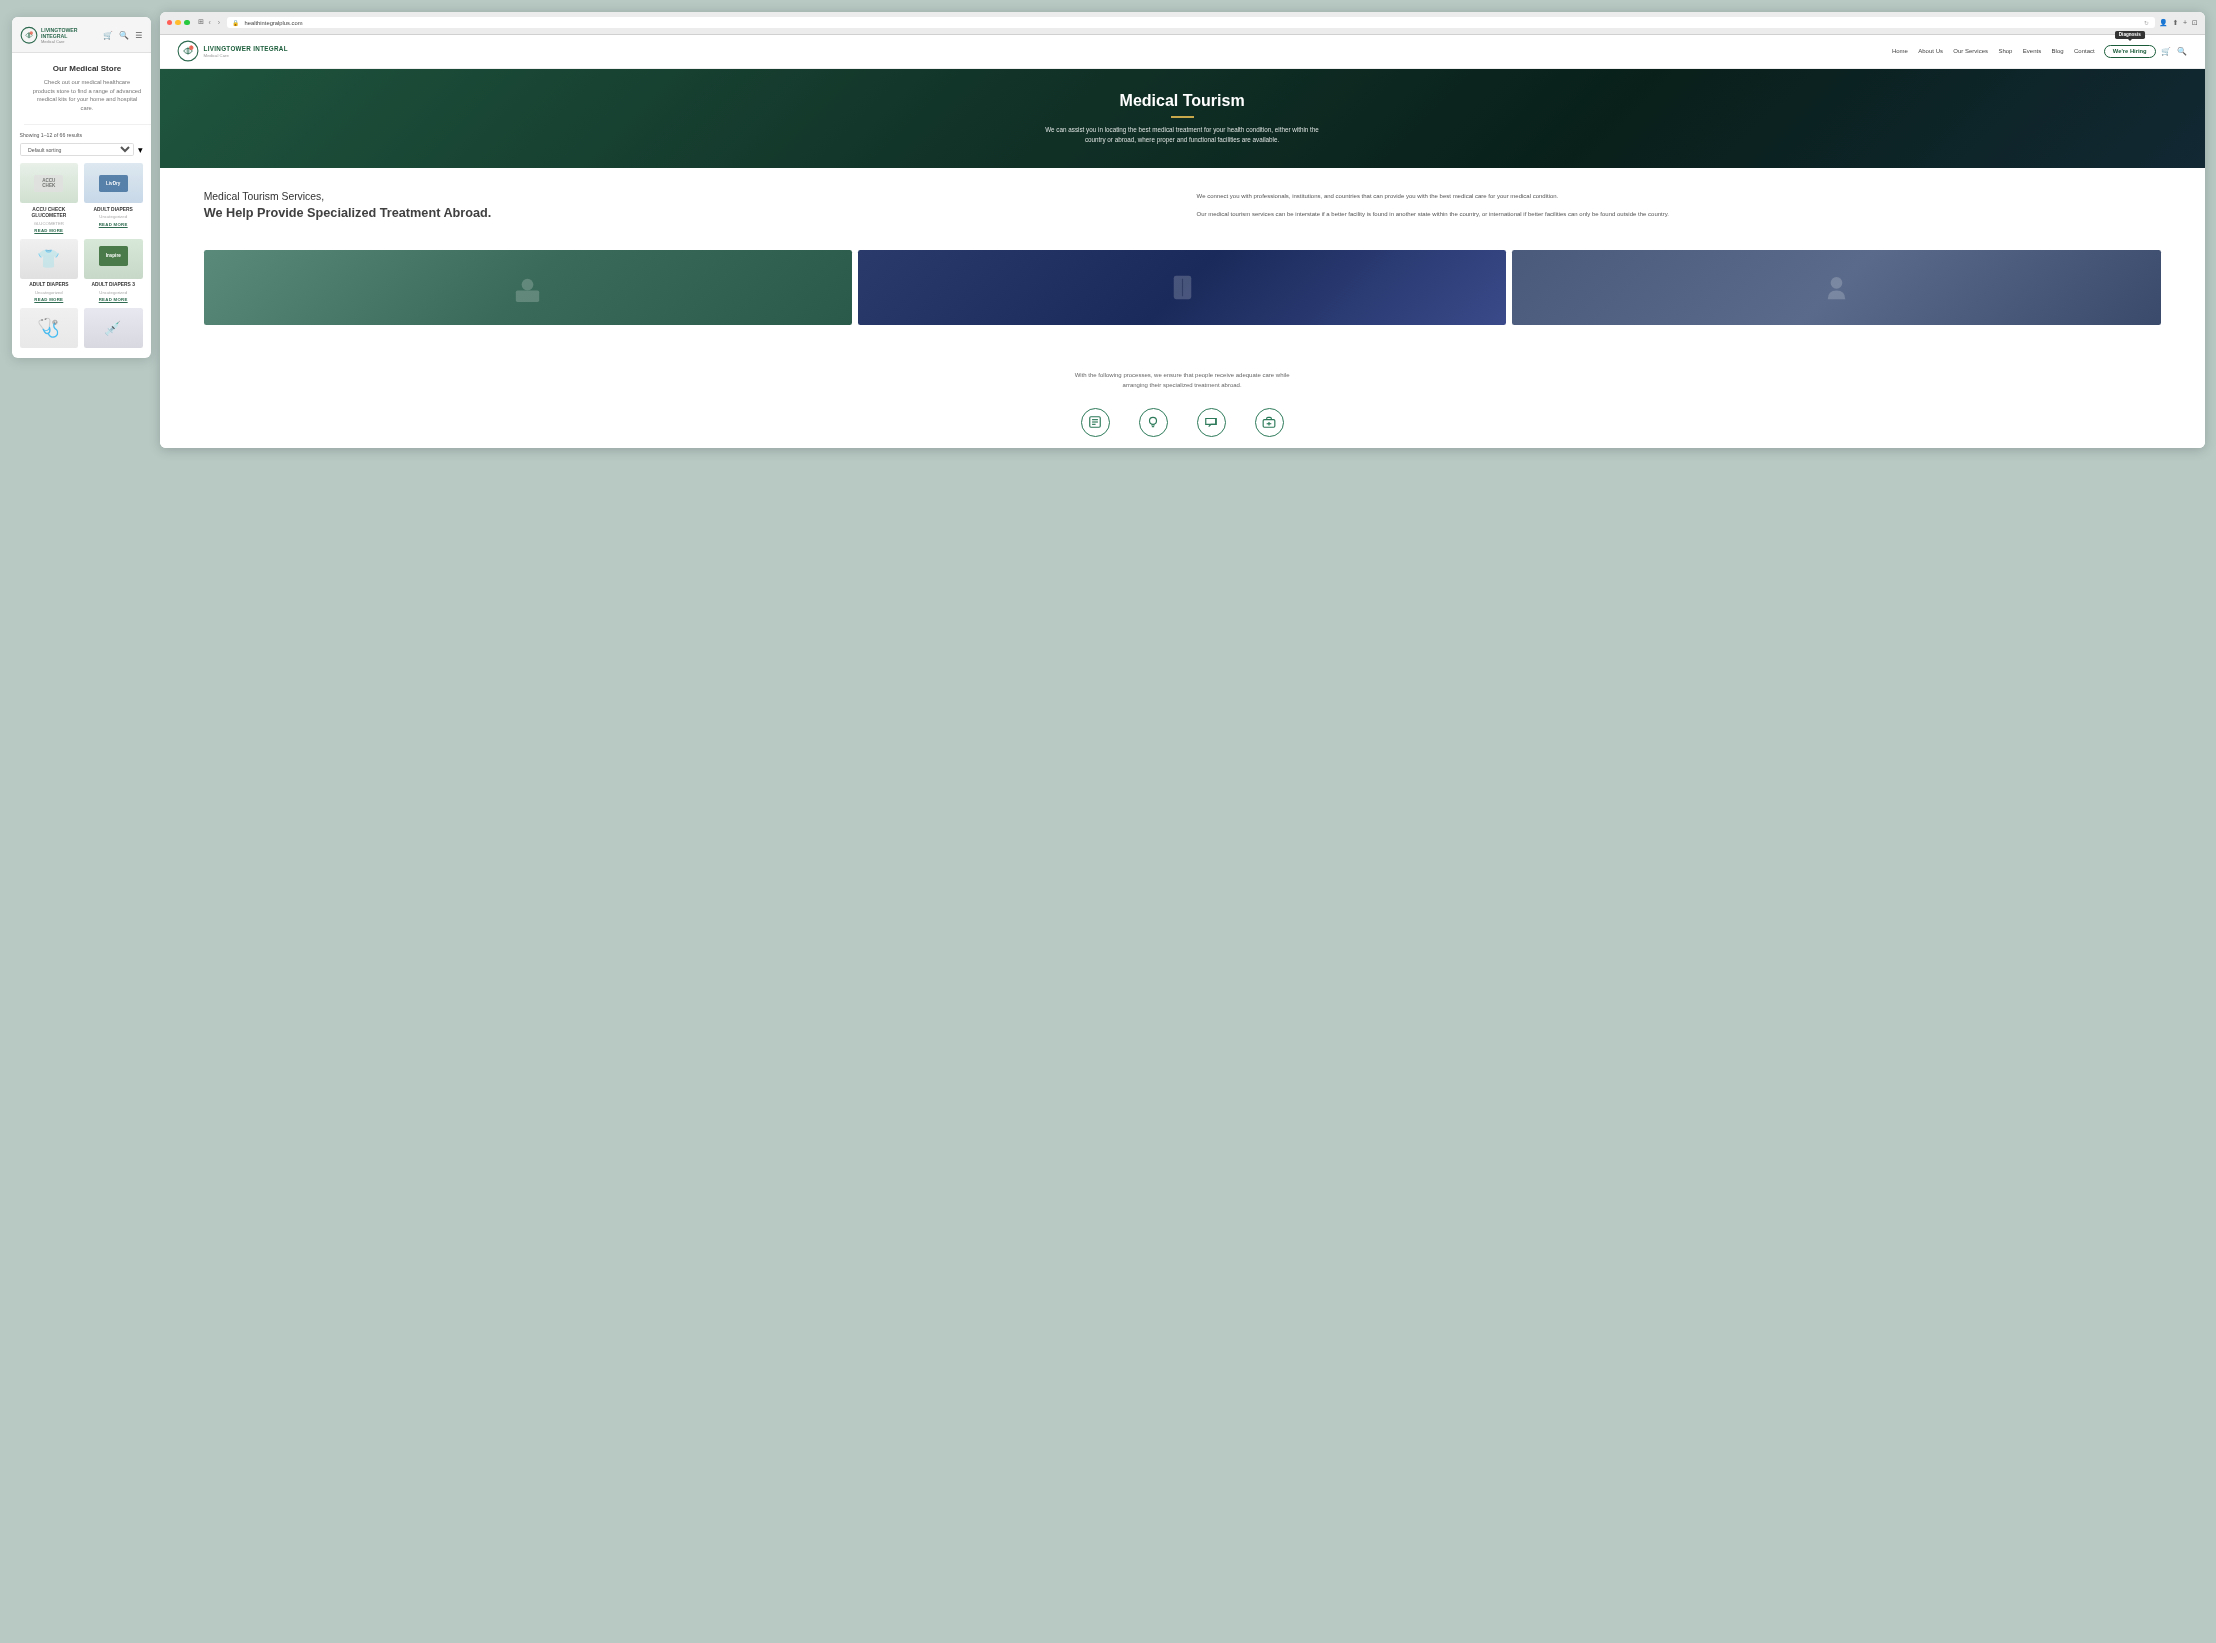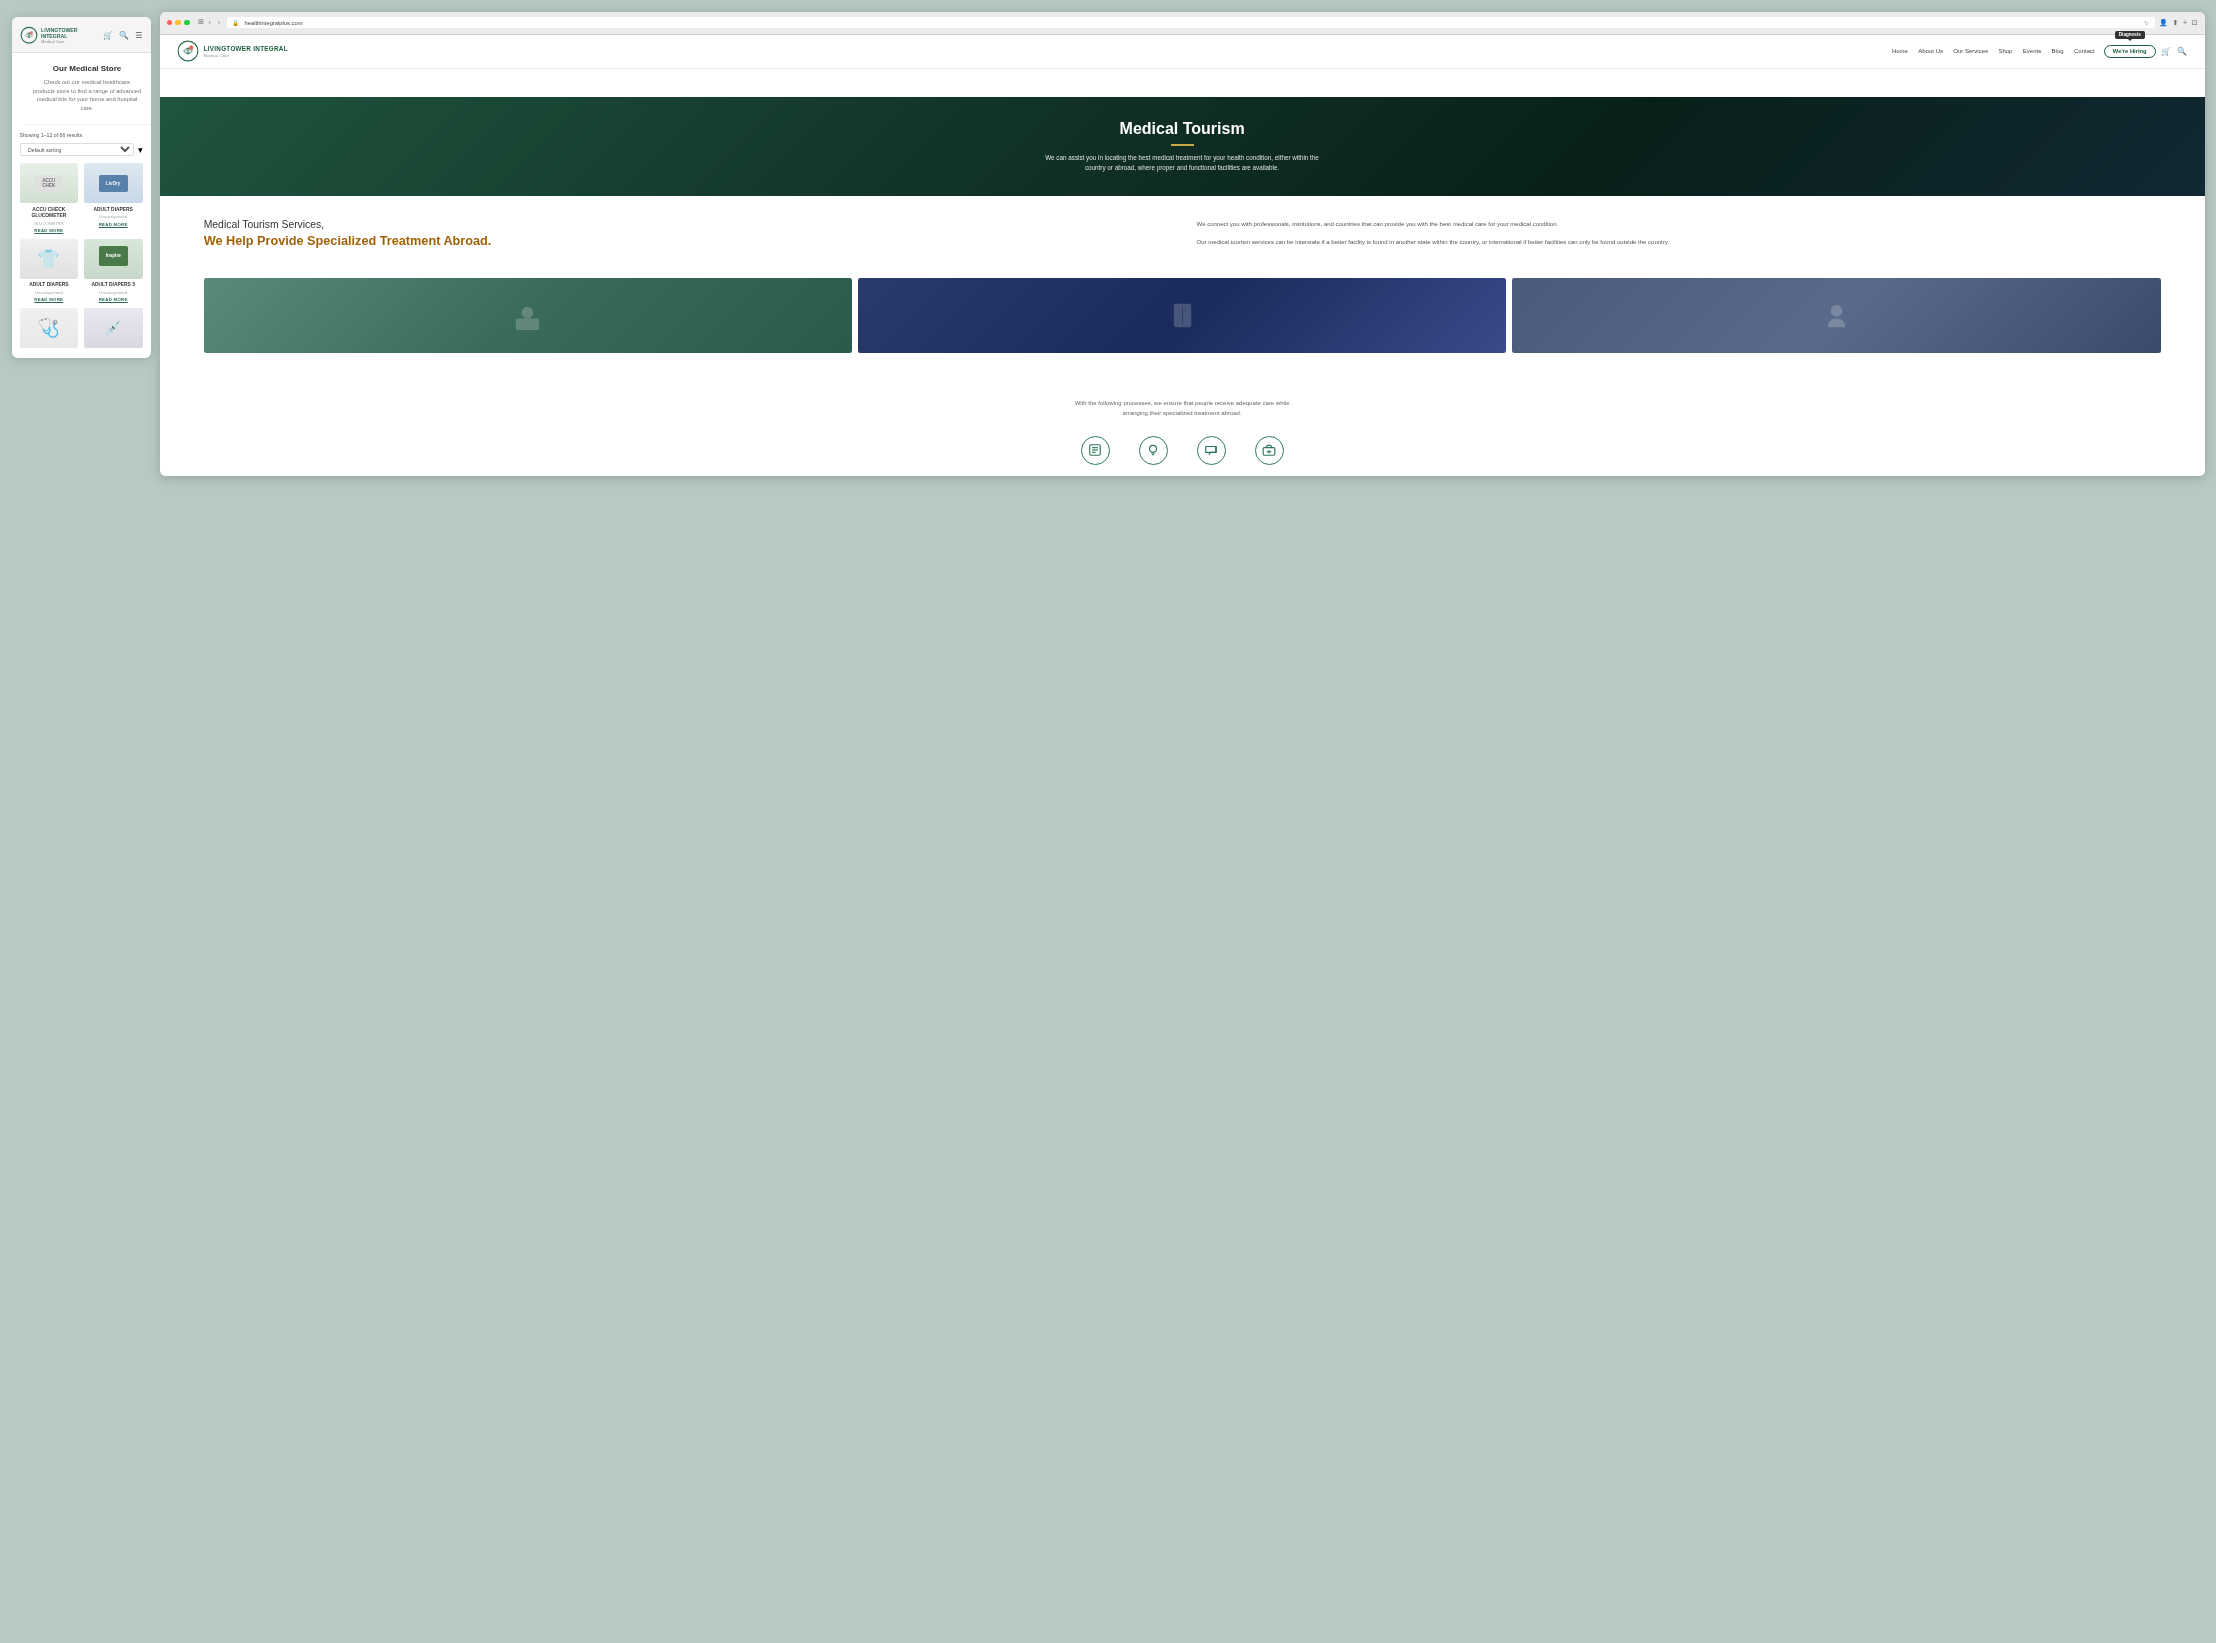--- a/index.html
+++ b/index.html
@@ -292,21 +292,20 @@
       background: linear-gradient(135deg, #2d7a5a 0%, #1a4a3a 40%, #0d2e26 70%, #1a3a4a 100%);
       min-height: 92px;
       display: flex;
       flex-direction: column;
       align-items: center;
       justify-content: center;
       text-align: center;
       padding: 23px 11.5px;
       position: relative;
       overflow: hidden;
-      margin-top: 28px;
     }
     .hero-overlay {
       position: absolute;
       inset: 0;
       background: rgba(0,0,0,0.3);
     }
     .hero-content {
       position: relative;
       z-index: 1;
     }
@@ -345,21 +344,21 @@
       flex: 1;
     }
     .services-tagline {
       font-size: 10.4px;
       color: #333;
       margin-bottom: 3.5px;
     }
     .services-headline {
       font-size: 12.7px;
       font-weight: 700;
-      color: #a16207;
+      color: #404040;
       line-height: 1.3;
     }
     .services-right {
       flex: 1;
     }
     .services-desc {
       font-size: 6px;
       color: #555;
       line-height: 1.7;
       margin-bottom: 8px;

